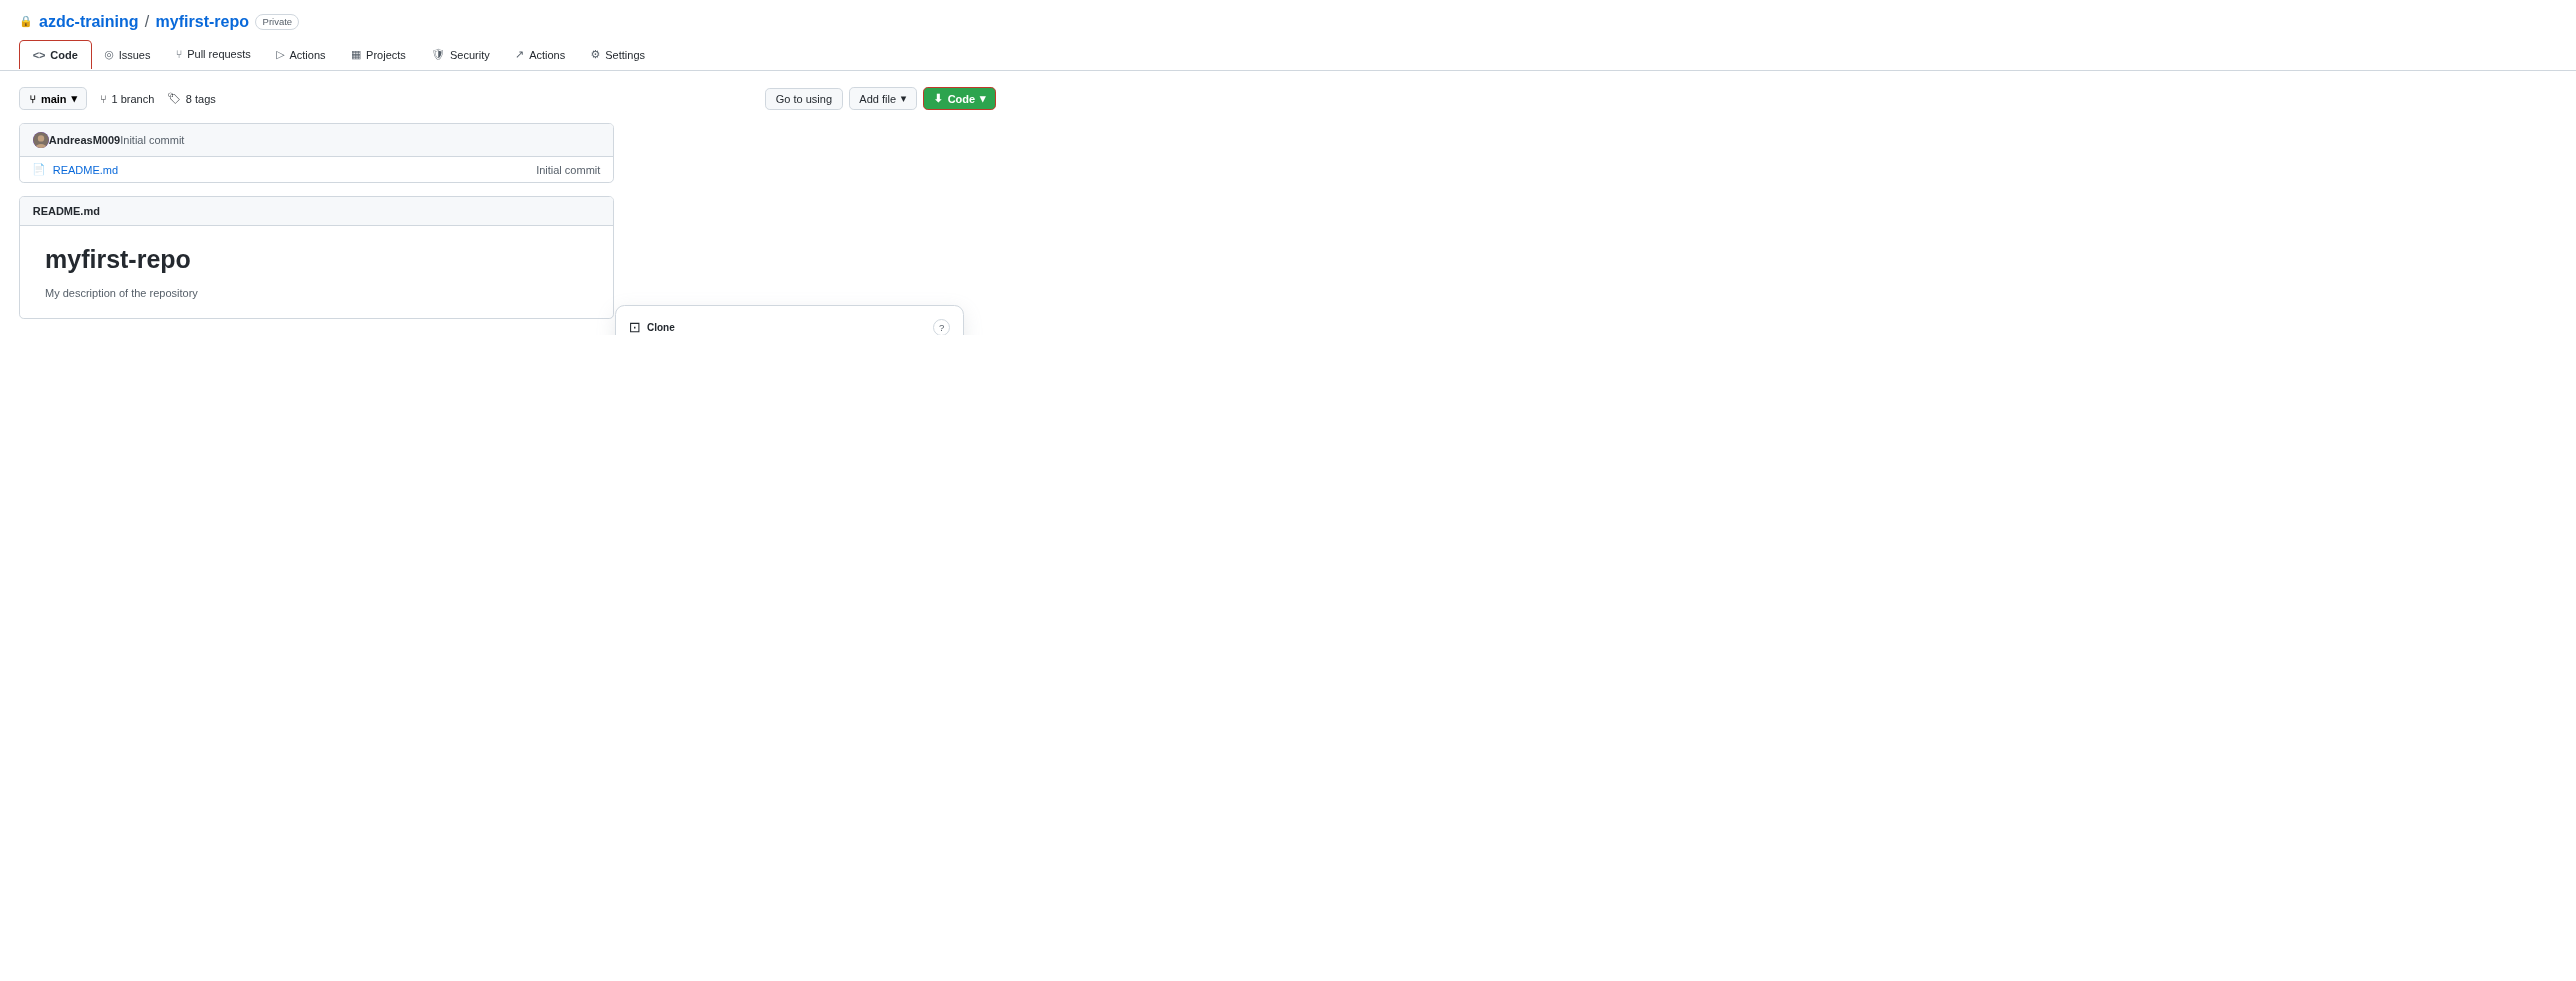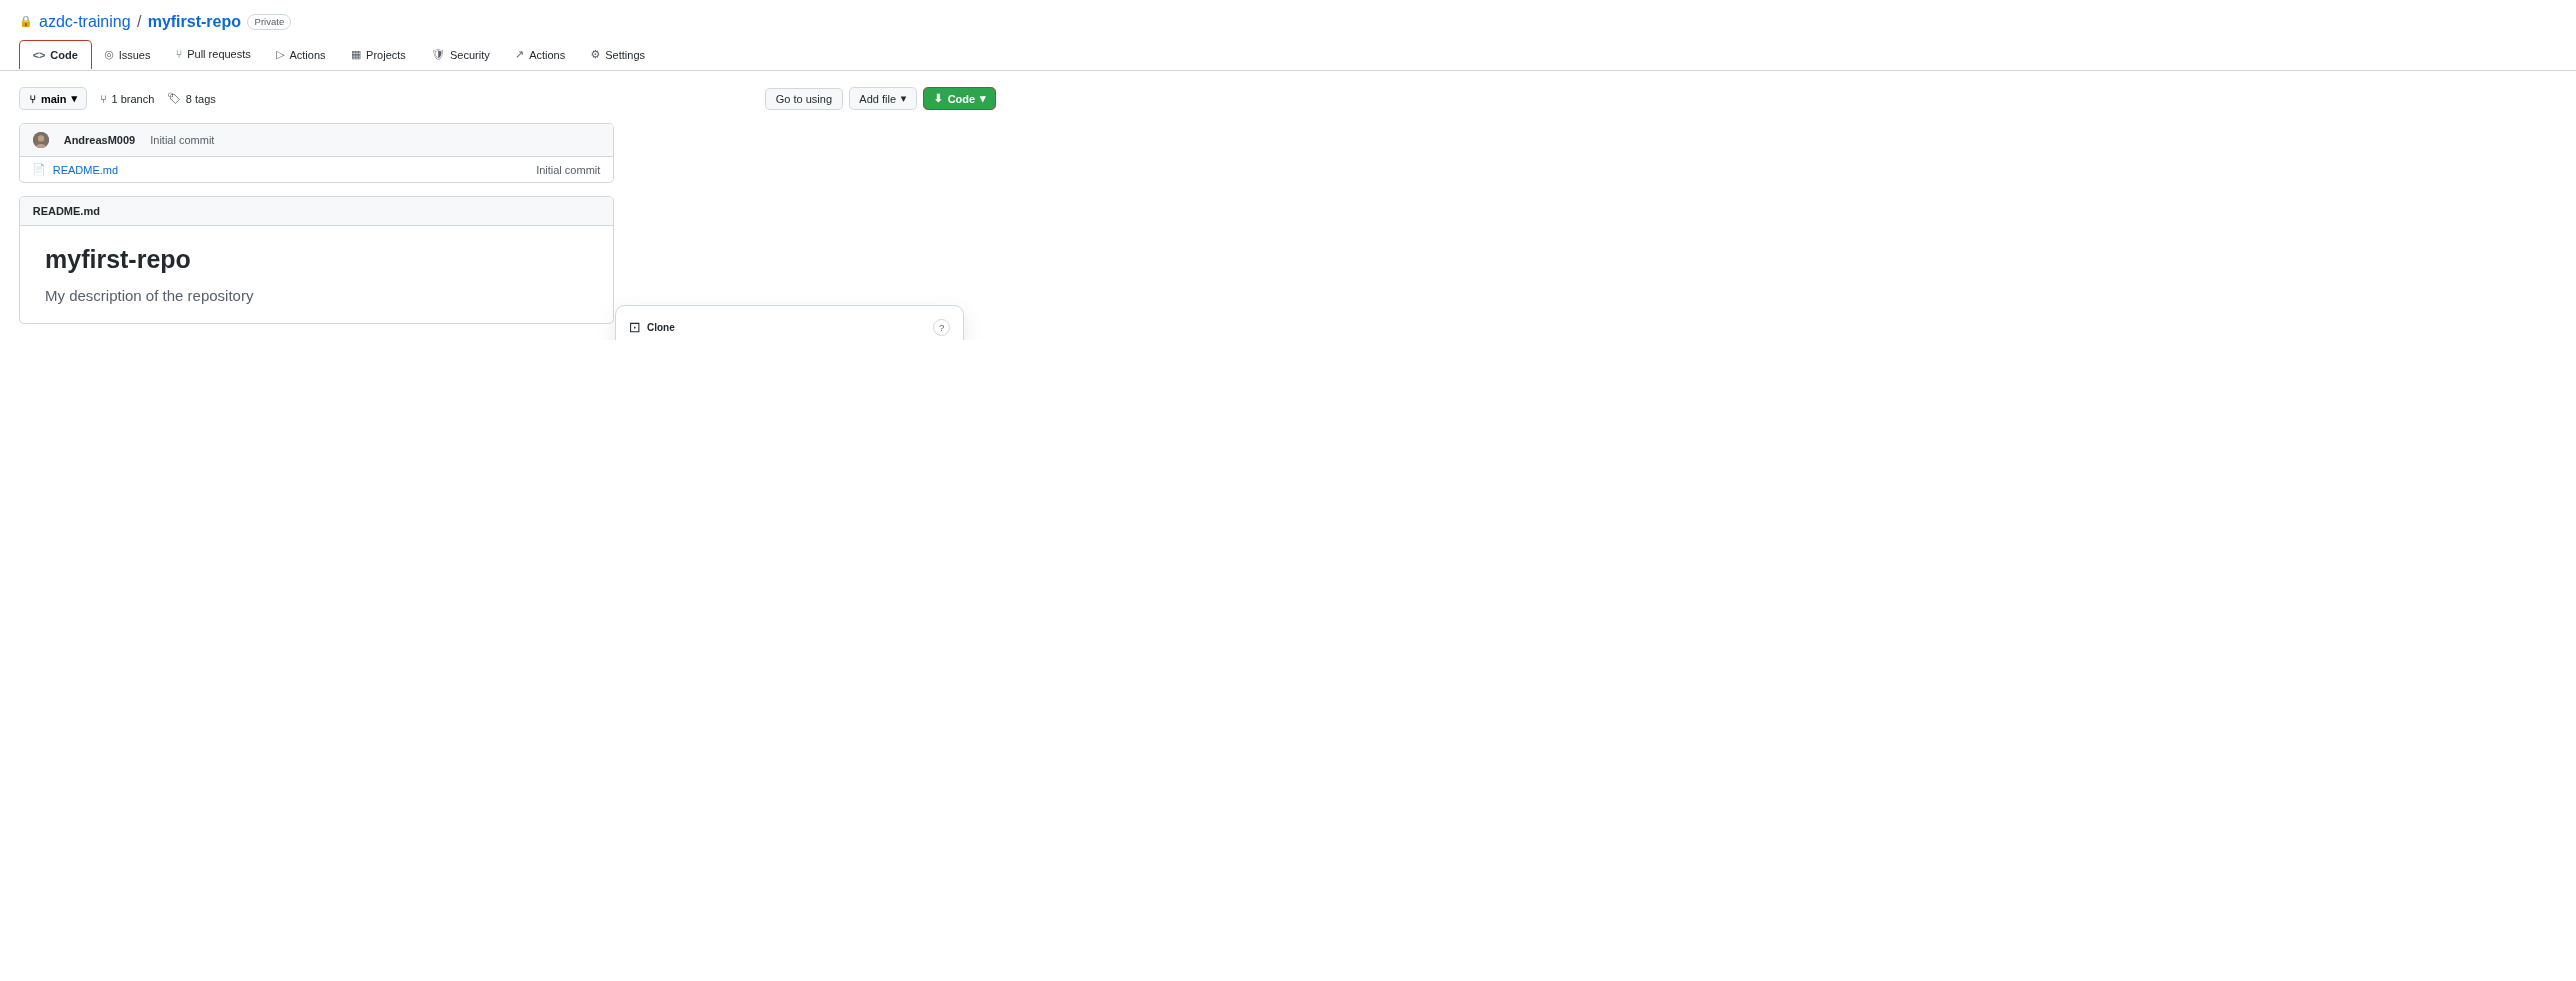--- a/index.html
+++ b/index.html
@@ -19,21 +19,21 @@
       gap: 6.3px;
       margin-bottom: 9.5px;
     }
     .lock-icon {
       color: #57606a;
       font-size: 11px;
     }
     .repo-owner {
       color: #0969da;
       font-size: 16px;
-      font-weight: 400;
+      font-weight: 700;
       text-decoration: none;
     }
     .repo-separator {
       color: #57606a;
       font-size: 16px;
       font-weight: 300;
     }
     .repo-name {
       color: #0969da;
       font-size: 16px;
@@ -159,21 +159,21 @@
       display: flex;
       align-items: center;
       justify-content: space-between;
       padding: 8px 12.7px;
       background: #f6f8fa;
       border-bottom: 0.8px solid #d0d7de;
     }
     .commit-info {
       display: flex;
       align-items: center;
-      gap: 15px;
+      gap: 0;
     }
     .avatar {
       width: 16px;
       height: 16px;
       border-radius: 50%;
       background: #6f42c1;
       display: flex;
       align-items: center;
       justify-content: center;
       color: #fff;
@@ -210,21 +210,21 @@
     .readme-content {
       padding: 19px 25px;
     }
     .readme-content h1 {
       font-size: 25px;
       font-weight: 600;
       margin-bottom: 12.7px;
     }
     .readme-content p {
       color: #57606a;
-      font-size: 15px;
+      font-size: 11px;
     }
     
     .clone-dropdown {
       position: absolute;
       top: 182px;
       right: 32px;
       width: 349px;
       background: #fff;
       border: 0.8px solid #d0d7de;
       border-radius: 9.5px;

